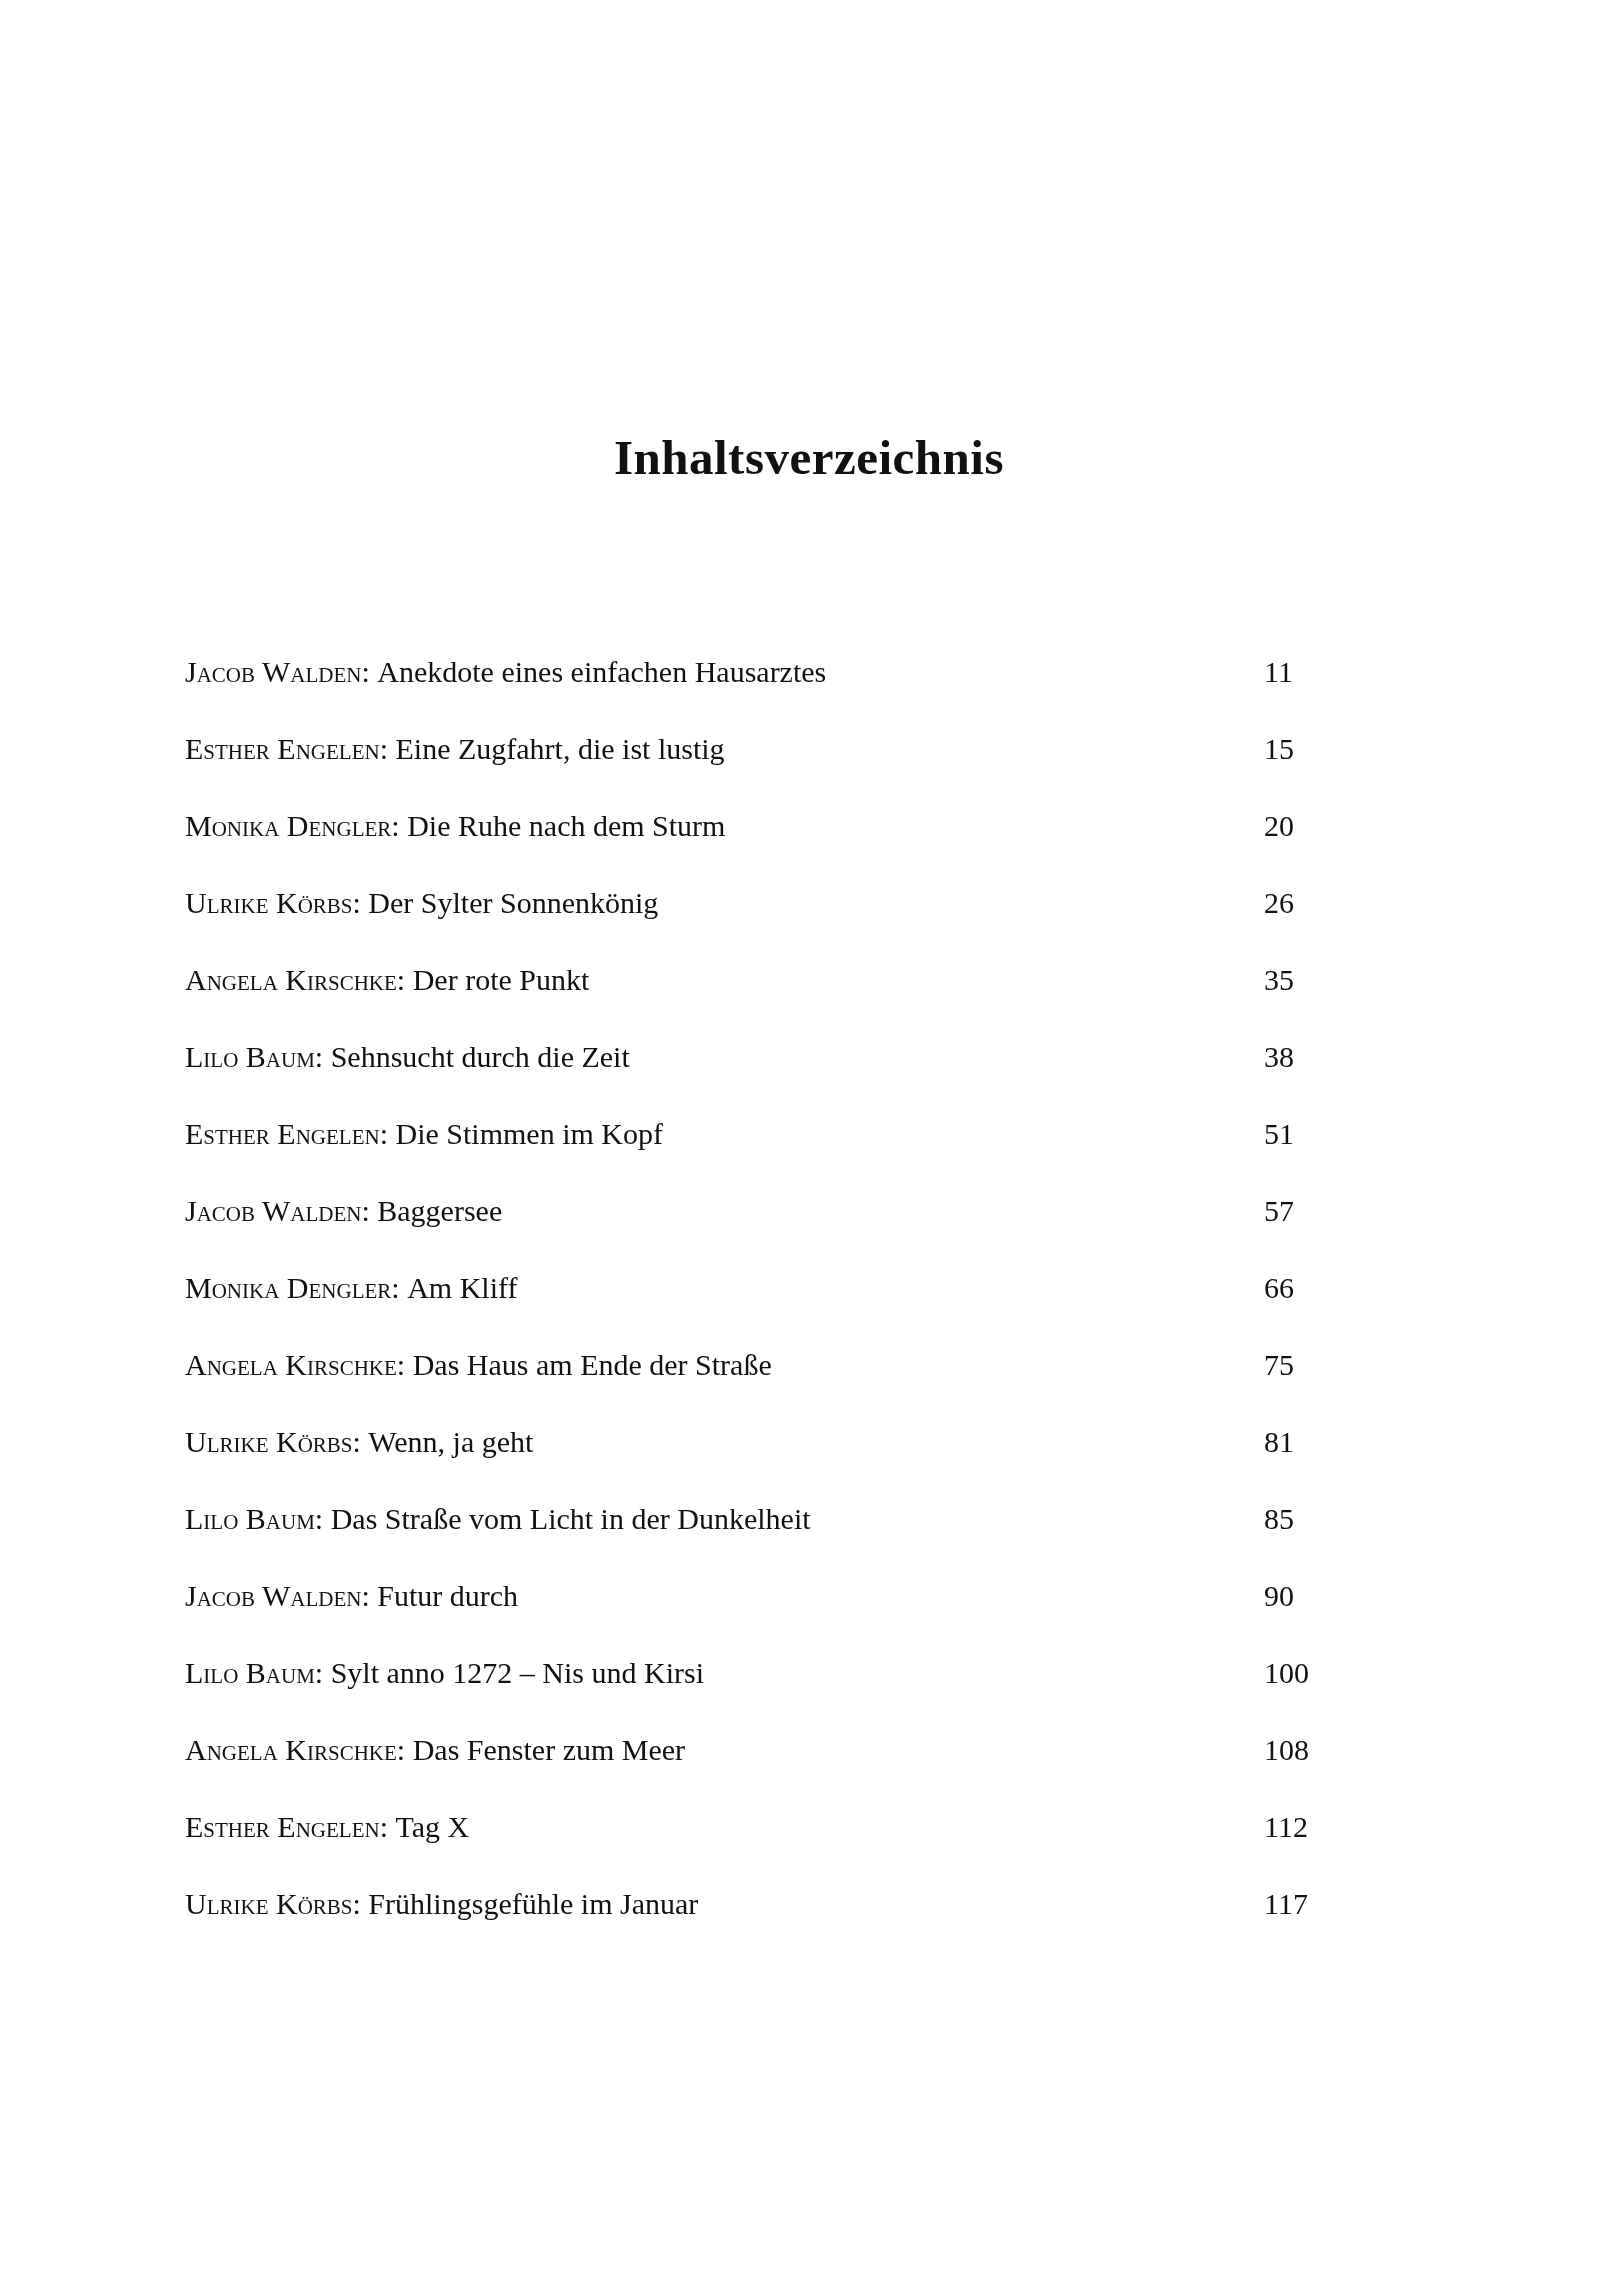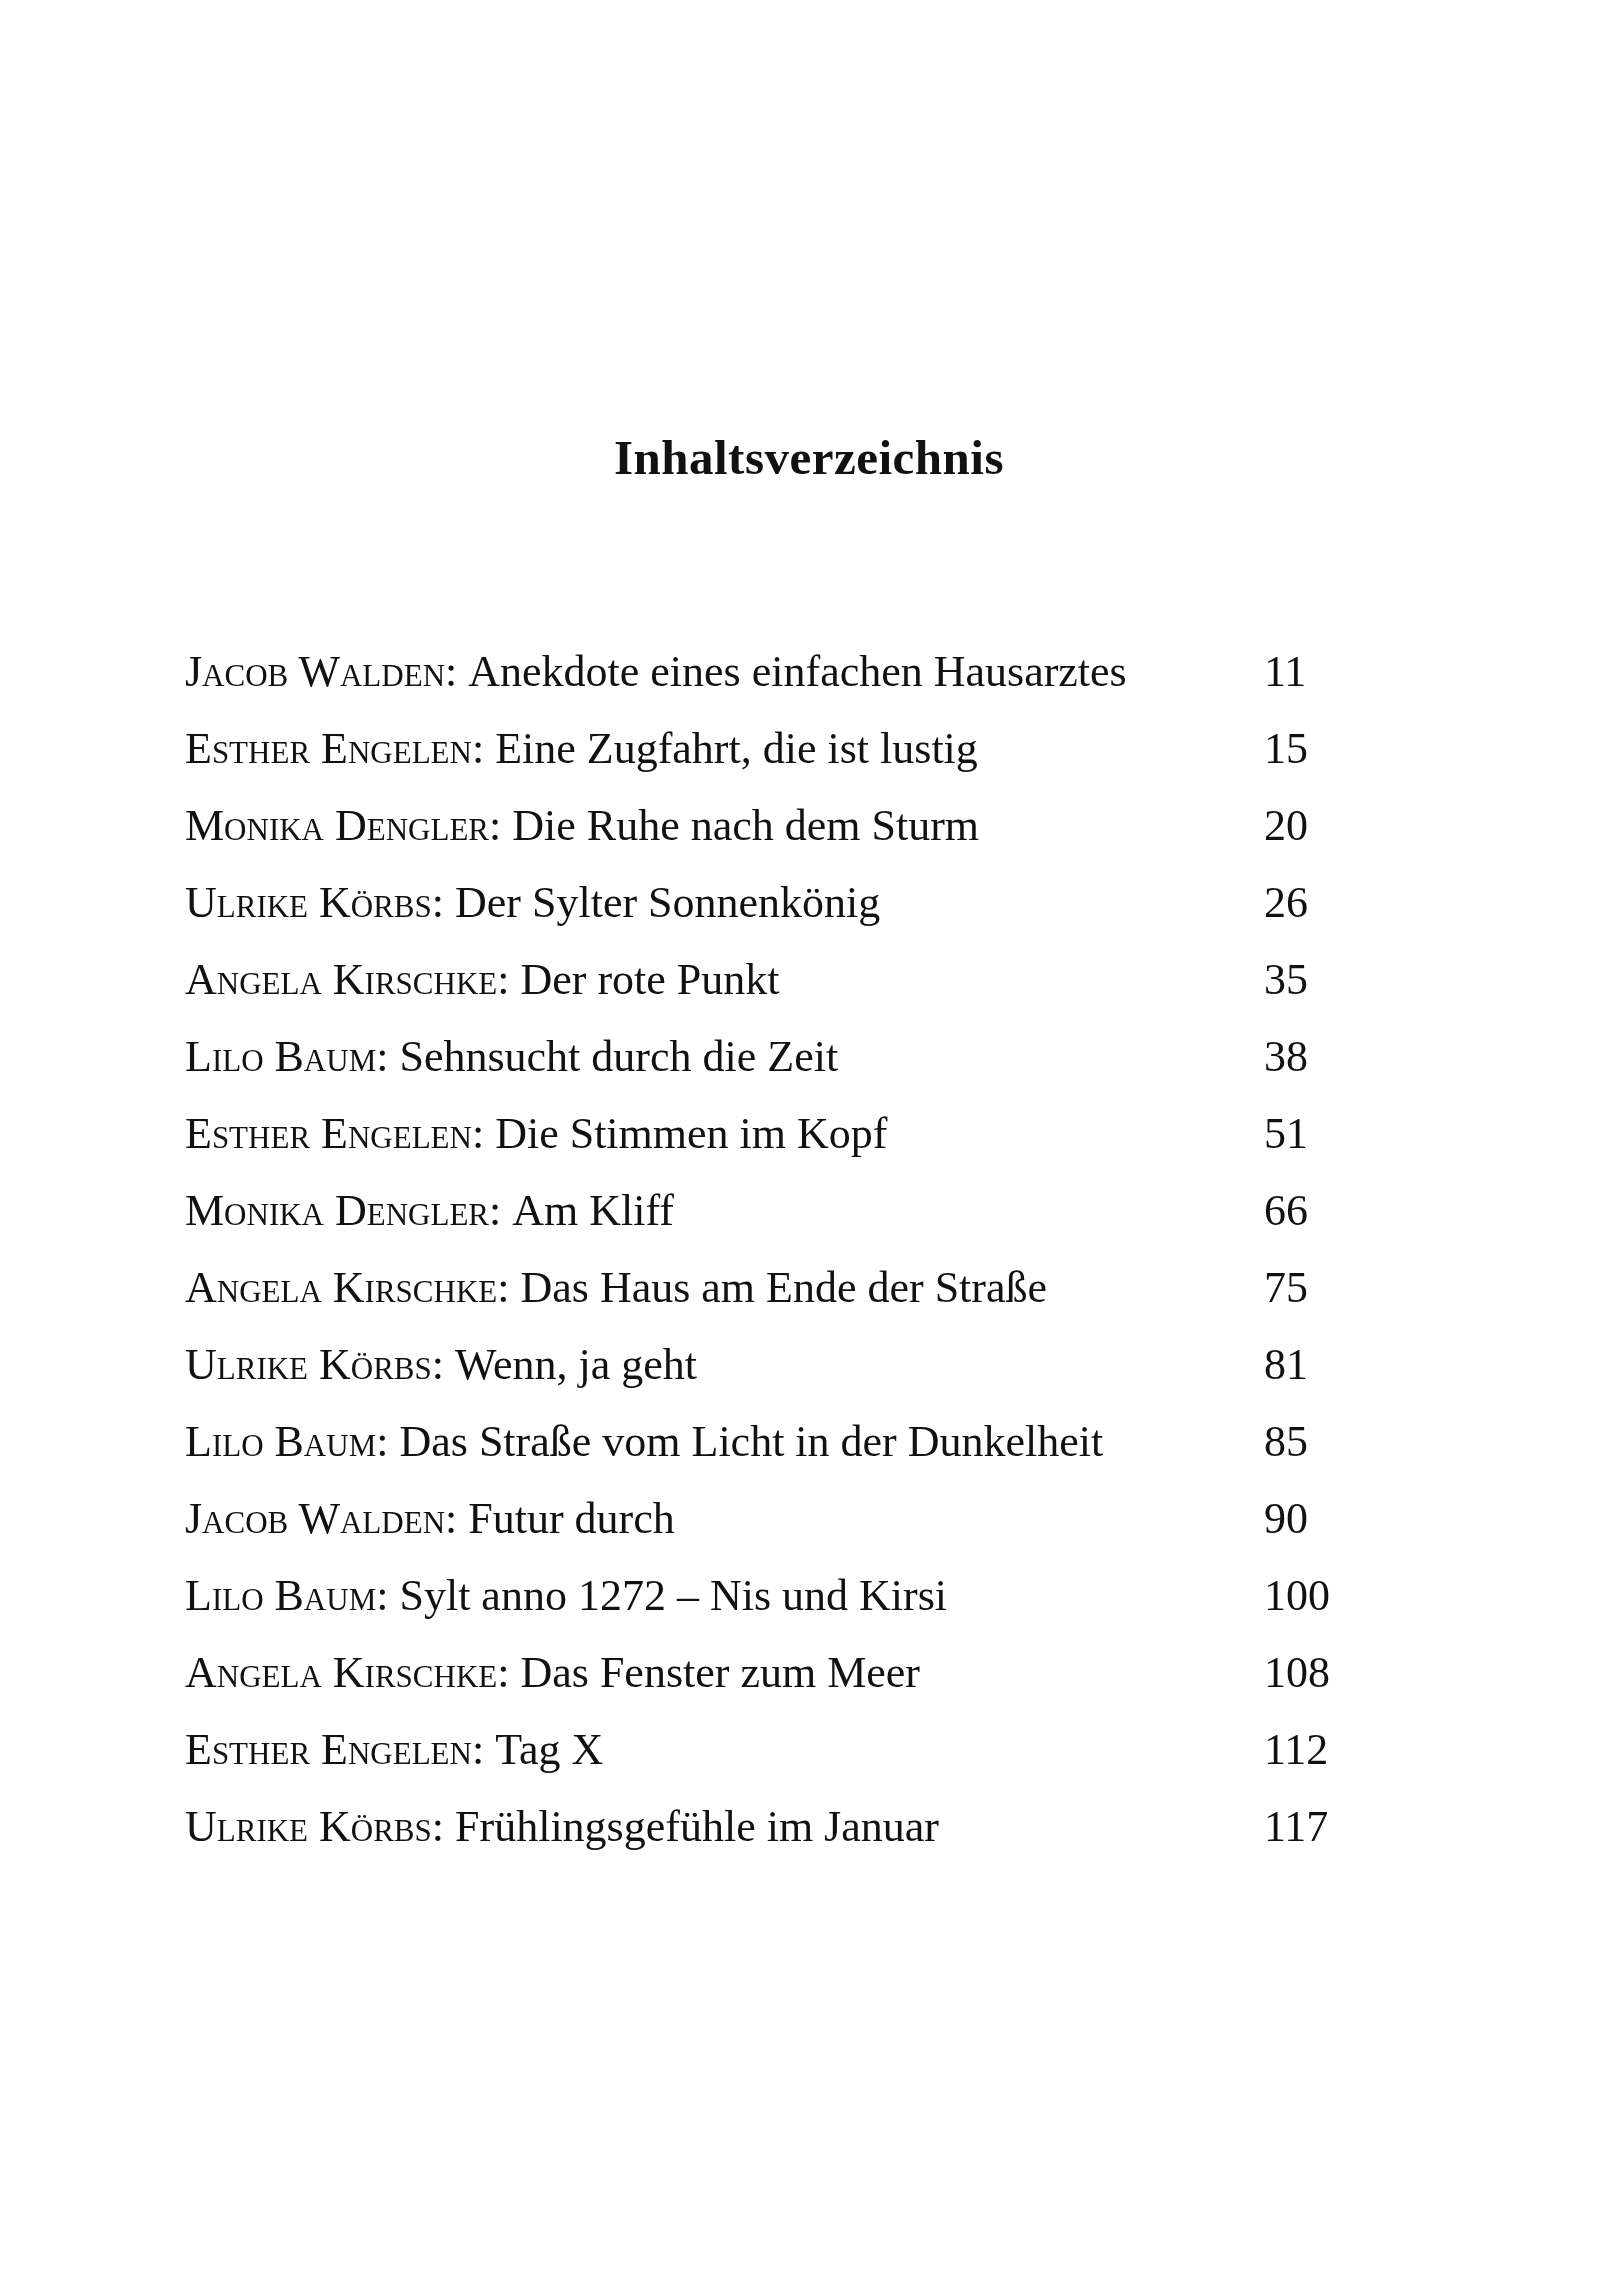--- a/index.html
+++ b/index.html
@@ -44,21 +44,21 @@
   .toc {
     position: absolute;
     left: 185px;
     right: 0;
     top: 633px;
   }
   .toc-row {
     position: relative;
     height: 77px;
     line-height: 77px;
-    font-size: 44px;
+    font-size: 30px;
     white-space: nowrap;
   }
   .author {
     font-variant: small-caps;
   }
   .entry-title {
     margin-left: 0.25em;
   }
   .pagenum {
     position: absolute;
@@ -75,20 +75,21 @@
 
 
   <div class="toc">
     <div class="toc-row"><span class="author">Jacob Walden</span><span>:</span><span class="entry-title">Anekdote eines einfachen Hausarztes</span><span class="pagenum">11</span></div>
     <div class="toc-row"><span class="author">Esther Engelen</span><span>:</span><span class="entry-title">Eine Zugfahrt, die ist lustig</span><span class="pagenum">15</span></div>
     <div class="toc-row"><span class="author">Monika Dengler</span><span>:</span><span class="entry-title">Die Ruhe nach dem Sturm</span><span class="pagenum">20</span></div>
     <div class="toc-row"><span class="author">Ulrike Körbs</span><span>:</span><span class="entry-title">Der Sylter Sonnenkönig</span><span class="pagenum">26</span></div>
     <div class="toc-row"><span class="author">Angela Kirschke</span><span>:</span><span class="entry-title">Der rote Punkt</span><span class="pagenum">35</span></div>
     <div class="toc-row"><span class="author">Lilo Baum</span><span>:</span><span class="entry-title">Sehnsucht durch die Zeit</span><span class="pagenum">38</span></div>
     <div class="toc-row"><span class="author">Esther Engelen</span><span>:</span><span class="entry-title">Die Stimmen im Kopf</span><span class="pagenum">51</span></div>
+    <div class="toc-row"><span class="author">Jacob Walden</span><span>:</span><span class="entry-title">Baggersee</span><span class="pagenum">57</span></div>
     <div class="toc-row"><span class="author">Monika Dengler</span><span>:</span><span class="entry-title">Am Kliff</span><span class="pagenum">66</span></div>
     <div class="toc-row"><span class="author">Angela Kirschke</span><span>:</span><span class="entry-title">Das Haus am Ende der Straße</span><span class="pagenum">75</span></div>
     <div class="toc-row"><span class="author">Ulrike Körbs</span><span>:</span><span class="entry-title">Wenn, ja geht</span><span class="pagenum">81</span></div>
     <div class="toc-row"><span class="author">Lilo Baum</span><span>:</span><span class="entry-title">Das Straße vom Licht in der Dunkelheit</span><span class="pagenum">85</span></div>
     <div class="toc-row"><span class="author">Jacob Walden</span><span>:</span><span class="entry-title">Futur durch</span><span class="pagenum">90</span></div>
     <div class="toc-row"><span class="author">Lilo Baum</span><span>:</span><span class="entry-title">Sylt anno 1272 – Nis und Kirsi</span><span class="pagenum">100</span></div>
     <div class="toc-row"><span class="author">Angela Kirschke</span><span>:</span><span class="entry-title">Das Fenster zum Meer</span><span class="pagenum">108</span></div>
     <div class="toc-row"><span class="author">Esther Engelen</span><span>:</span><span class="entry-title">Tag X</span><span class="pagenum">112</span></div>
     <div class="toc-row"><span class="author">Ulrike Körbs</span><span>:</span><span class="entry-title">Frühlingsgefühle im Januar</span><span class="pagenum">117</span></div>
   </div>

